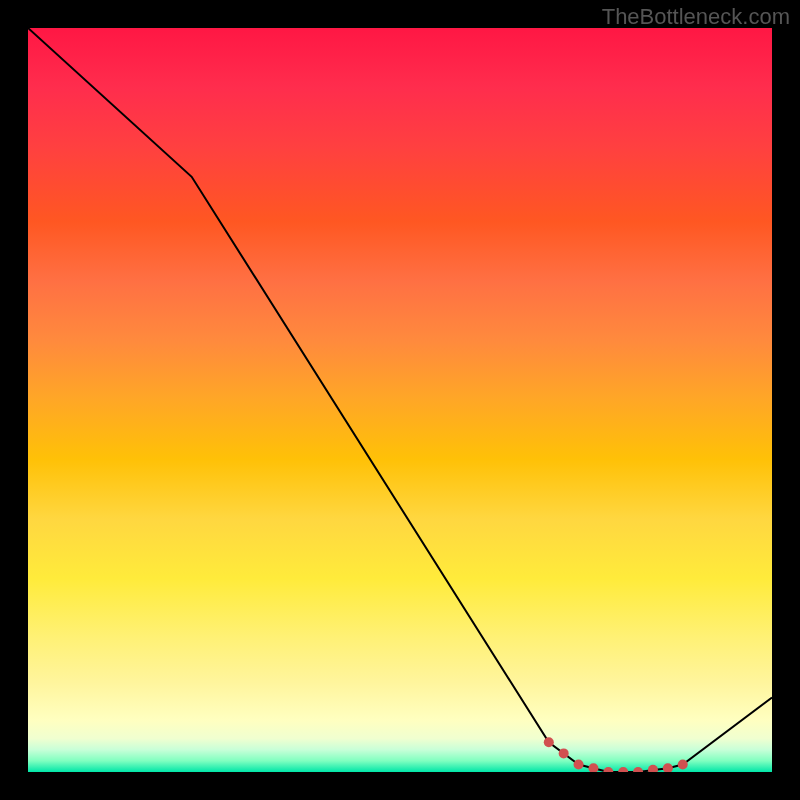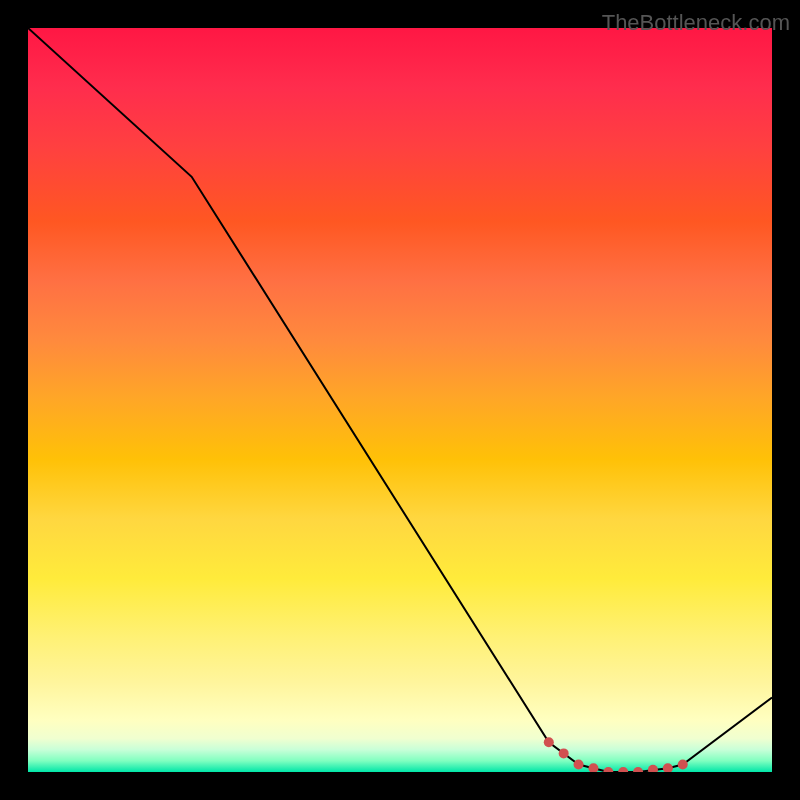--- a/index.html
+++ b/index.html
@@ -9,21 +9,21 @@
   }
   body {
     width: 800px;
     height: 800px;
     background: #000;
     position: relative;
     font-family: Arial, sans-serif;
   }
   .watermark {
     position: absolute;
-    top: 10px;
+    top: 4px;
     right: 10px;
     color: #555;
     font-size: 22px;
     font-weight: normal;
     z-index: 10;
   }
   .chart-area {
     position: absolute;
     left: 28px;
     top: 28px;

